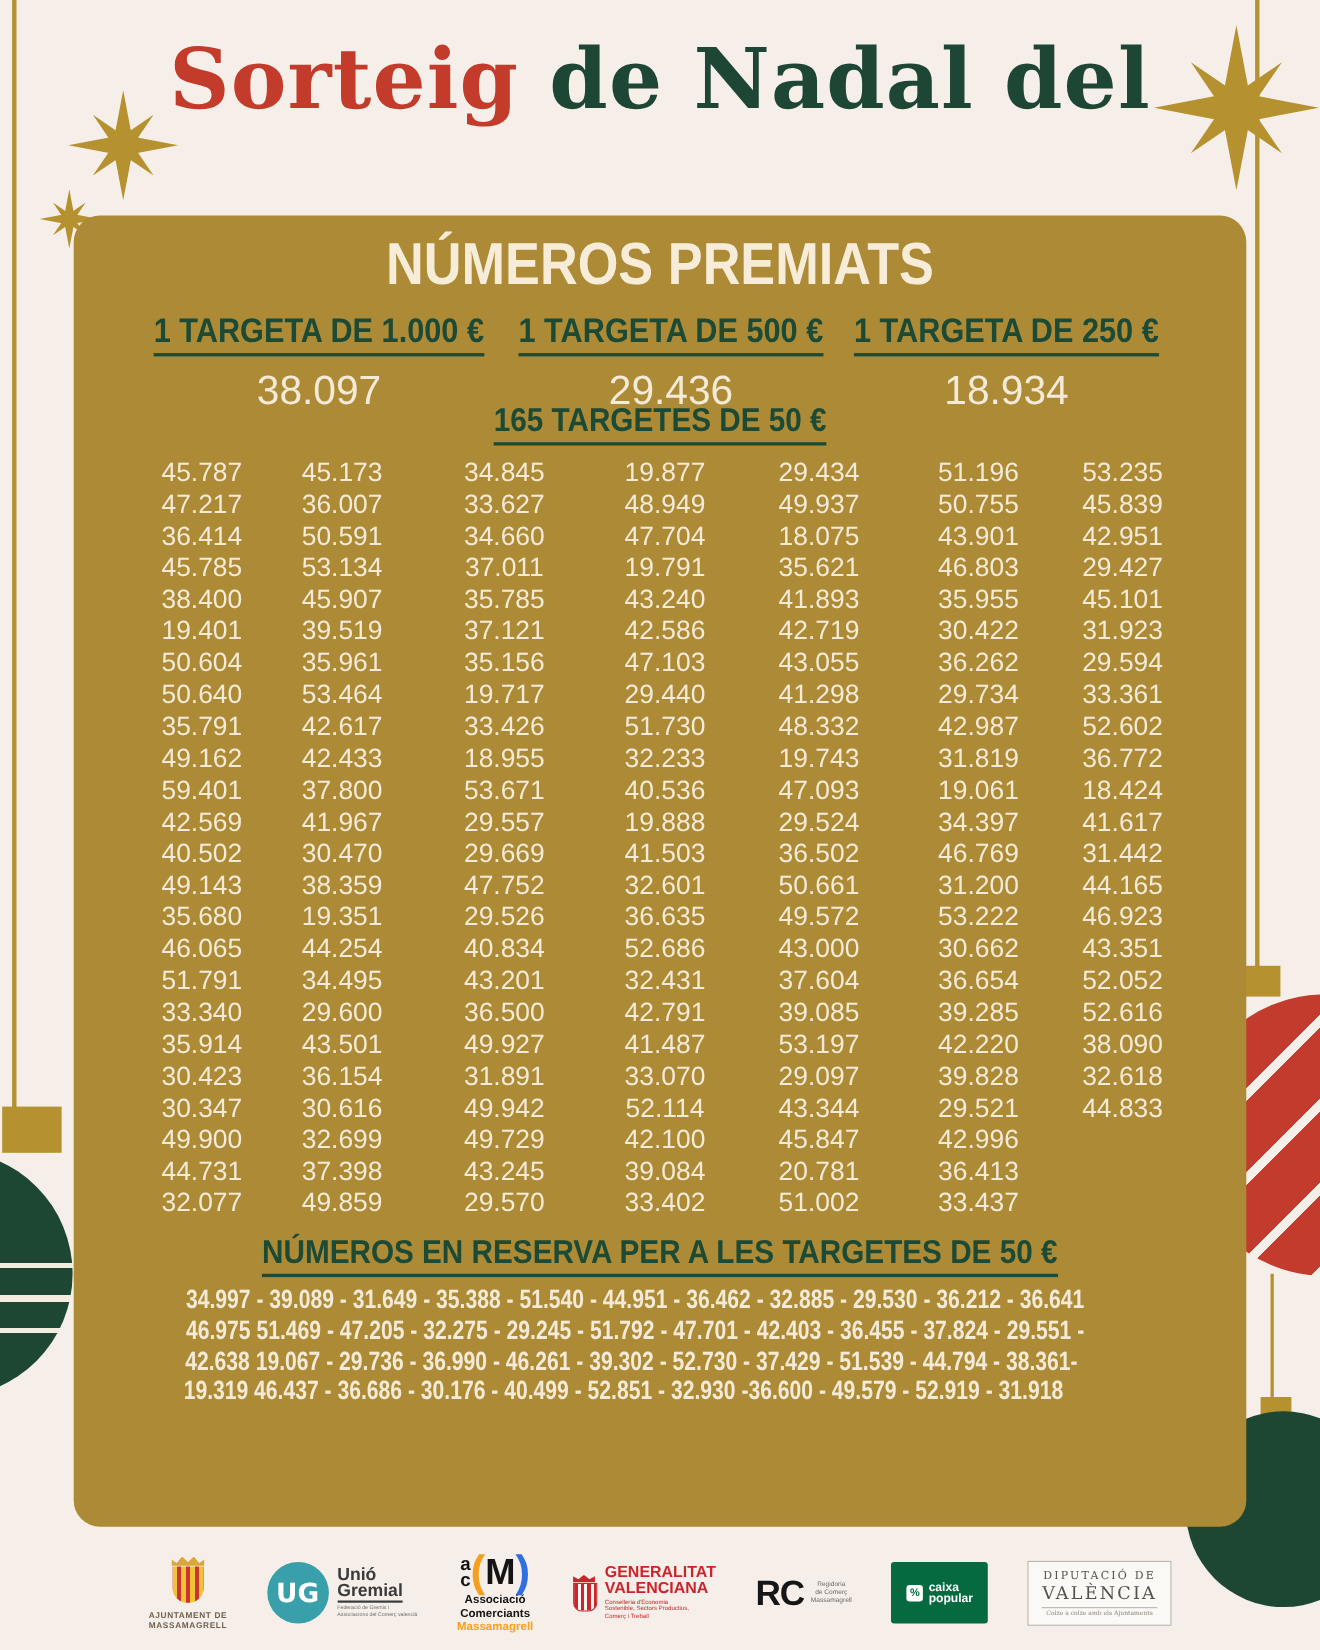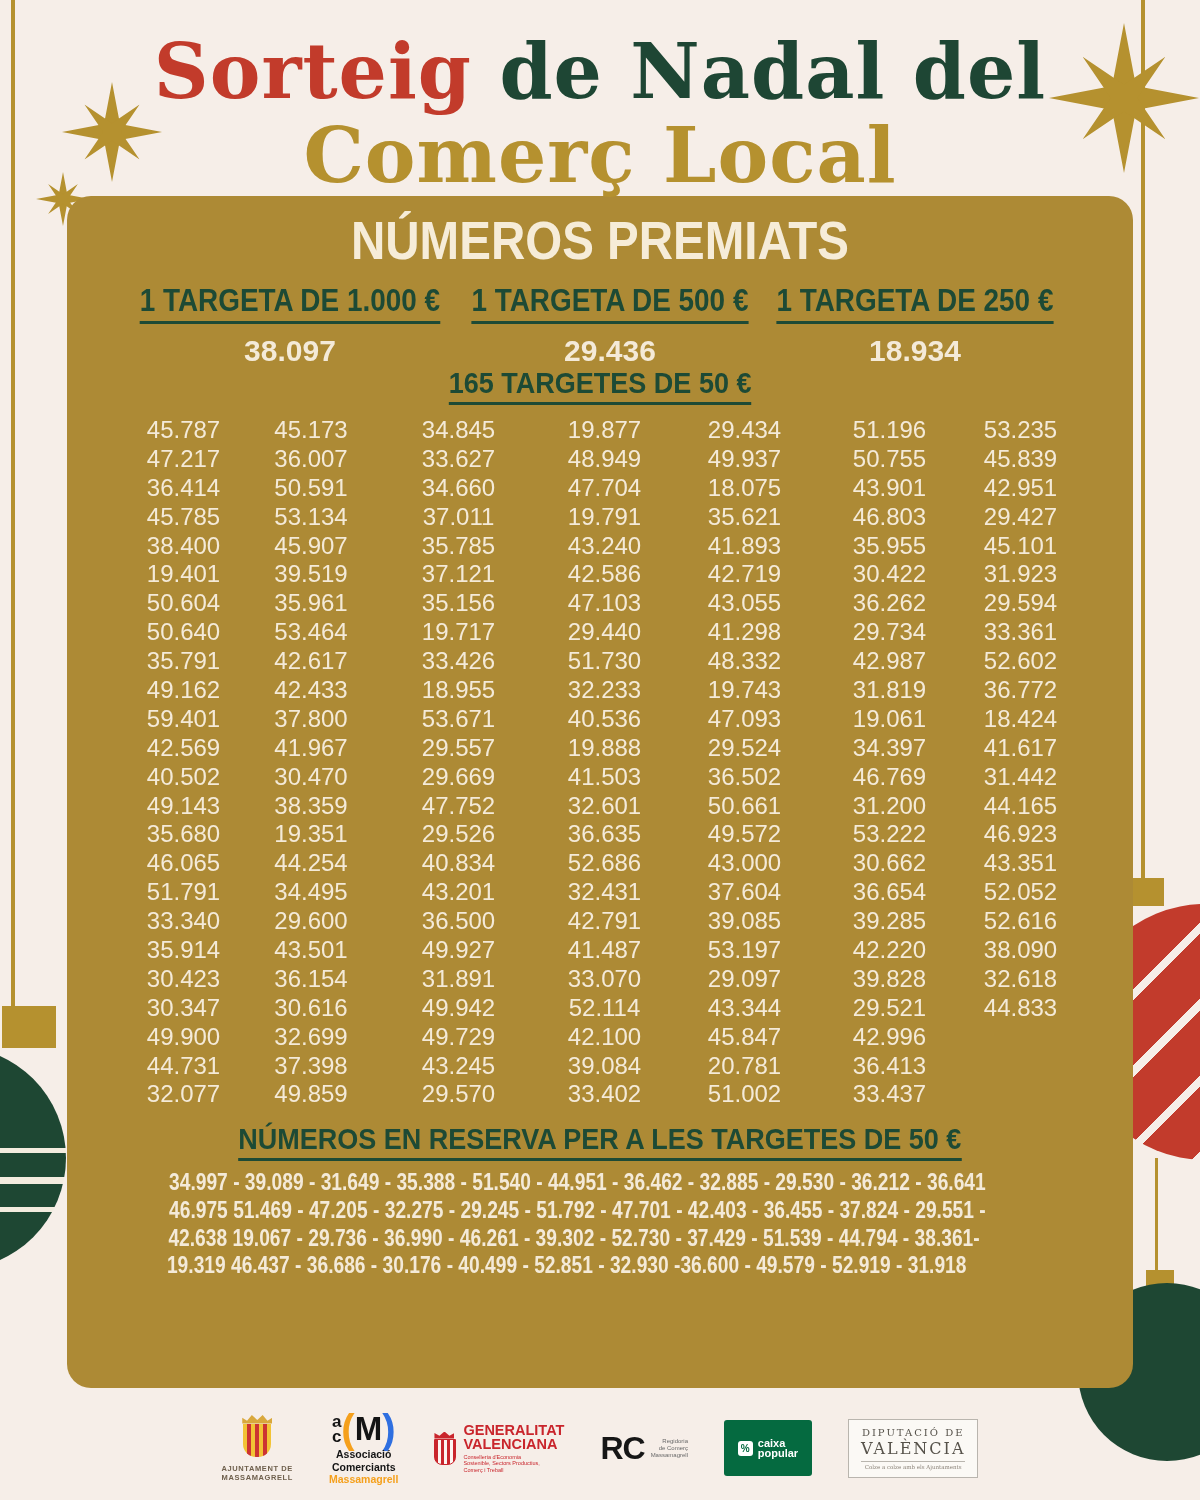--- a/index.html
+++ b/index.html
@@ -33,21 +33,21 @@
   .cap{position:absolute;z-index:1;background:#b5912f;}
   
   .panel{position:absolute;left:67px;top:196px;width:1066px;height:1192px;
     background:#ad8a35;border-radius:24px;z-index:2;}
   .cond{display:inline-block;transform:scaleX(0.88);transform-origin:50% 50%;white-space:nowrap;}
   .panel-heading{position:absolute;top:16px;left:0;right:0;text-align:center;
     color:#f6ecd8;font-weight:700;font-size:54px;line-height:56px;}
   .prize{position:absolute;text-align:center;}
   .prize-label{color:#1d4a35;font-weight:700;font-size:31px;line-height:34px;}
   .prize-label .cond{transform:scaleX(0.9);border-bottom:3px solid #1d4a35;padding-bottom:3px;}
-  .prize-number{margin-top:10px;color:#f4ead8;font-size:30px;font-weight:700;}
+  .prize-number{margin-top:10px;color:#f4ead8;font-size:37px;font-weight:400;}
   .grid-heading{position:absolute;top:170px;left:0;right:0;text-align:center;
     color:#1d4a35;font-weight:700;font-size:30px;line-height:34px;}
   .grid-heading .cond{transform:scaleX(0.9);border-bottom:3px solid #1d4a35;padding-bottom:2px;}
   .numgrid{position:absolute;left:60px;top:220px;width:950px;display:grid;
     grid-template-columns:113px 142px 153px 139px 141px 149px 113px;}
   .numcol{display:block;}
   .num-cell{height:28.9px;line-height:28.9px;text-align:center;
     color:#f4ead8;font-size:24px;}
   .reserve-heading{position:absolute;top:926px;left:0;right:0;text-align:center;
     color:#1d4a35;font-weight:700;font-size:30px;line-height:34px;}
@@ -84,21 +84,21 @@
   .acm-orange{color:#f5a01c;}
   
   .lg-gva{display:flex;align-items:center;gap:7px;text-align:left;}
   .gva-crown{width:20px;height:7px;background:#c9252c;
     clip-path:polygon(0 100%,0 20%,25% 60%,50% 0,75% 60%,100% 20%,100% 100%);}
   .gva-shield{width:20px;height:24px;border:1px solid #c9252c;border-radius:0 0 8px 8px;
     background:repeating-linear-gradient(90deg,#c9252c 0 3px,#fdf4f1 3px 6px);}
   .gva-name{font-size:14.5px;line-height:14px;font-weight:700;color:#c9252c;}
   .gva-sub{margin-top:3px;font-size:5.5px;line-height:6.5px;color:#c9252c;}
   
-  .lg-rc{display:flex;align-items:center;gap:6px;text-align:right;}
+  .lg-rc{display:flex;align-items:center;gap:6px;text-align:center;}
   .rc-initials{font-size:32px;font-weight:800;color:#161616;letter-spacing:-1px;}
   .rc-sub{font-size:6px;line-height:7px;color:#6a6a6a;}
   
   .cp-box{width:88px;height:56px;border-radius:3px;background:#056a40;
     display:flex;align-items:center;justify-content:center;gap:5px;}
   .cp-icon{width:15px;height:15px;border-radius:3px;background:#fff;color:#056a40;
     font-size:10px;font-weight:800;display:flex;align-items:center;justify-content:center;}
   .cp-text{color:#fff;font-weight:800;font-size:11px;line-height:10.5px;text-align:left;}
   
   .dv-box{border:1px solid #b9b5ae;background:#fbf9f5;padding:7px 12px;
@@ -131,21 +131,20 @@
       <div class="p4 diag"></div>
   </div>
   <div class="cap" style="left:1128px;top:878px;width:36px;height:28px;"></div>
   <div class="ball ball-red" style="left:1077px;top:904px;width:256px;height:256px;"></div>
   <div class="vline gold" style="left:1155px;top:1158px;width:3px;height:116px;"></div>
   <div class="cap" style="left:1146px;top:1270px;width:28px;height:18px;"></div>
   <div class="ball ball-green" style="left:1078px;top:1283px;width:178px;height:178px;"></div>
 
   <div class="title">
     <div><span class="t-red">Sorteig</span><span class="t-green"> de Nadal del</span></div>
-    <div class="t-gold">Comerç Local</div>
   </div>
 
   <div class="panel">
 
     <div class="panel-heading"><span class="cond">NÚMEROS PREMIATS</span></div>
 
     <div class="prize" style="left:30px;top:88px;width:386px;">
       <div class="prize-label"><span class="cond">1 TARGETA DE 1.000 €</span></div>
       <div class="prize-number">38.097</div>
     </div>
@@ -356,20 +355,31 @@
 
     <div class="lg">
       <div class="aj-crown"></div>
       <div class="aj-shield"></div>
       <div class="aj-text">
         <div>AJUNTAMENT DE</div>
         <div>MASSAMAGRELL</div>
       </div>
     </div>
 
+    <div class="lg lg-ug">
+      <div class="ug-circle">UG</div>
+      <div>
+        <div class="ug-name">Unió</div>
+        <div class="ug-name"><span class="ug-underline">Gremial</span></div>
+        <div class="ug-sub">
+          <div>Federació de Gremis i</div>
+          <div>Associacions del Comerç valencià</div>
+        </div>
+      </div>
+    </div>
 
     <div class="lg">
       <div class="acm-row">
         <span class="acm-ac">
             <span>a</span>
             <span>c</span>
           </span>
         <span class="acm-paren acm-o">(</span>
         <span class="acm-m">M</span>
         <span class="acm-paren acm-b">)</span>

